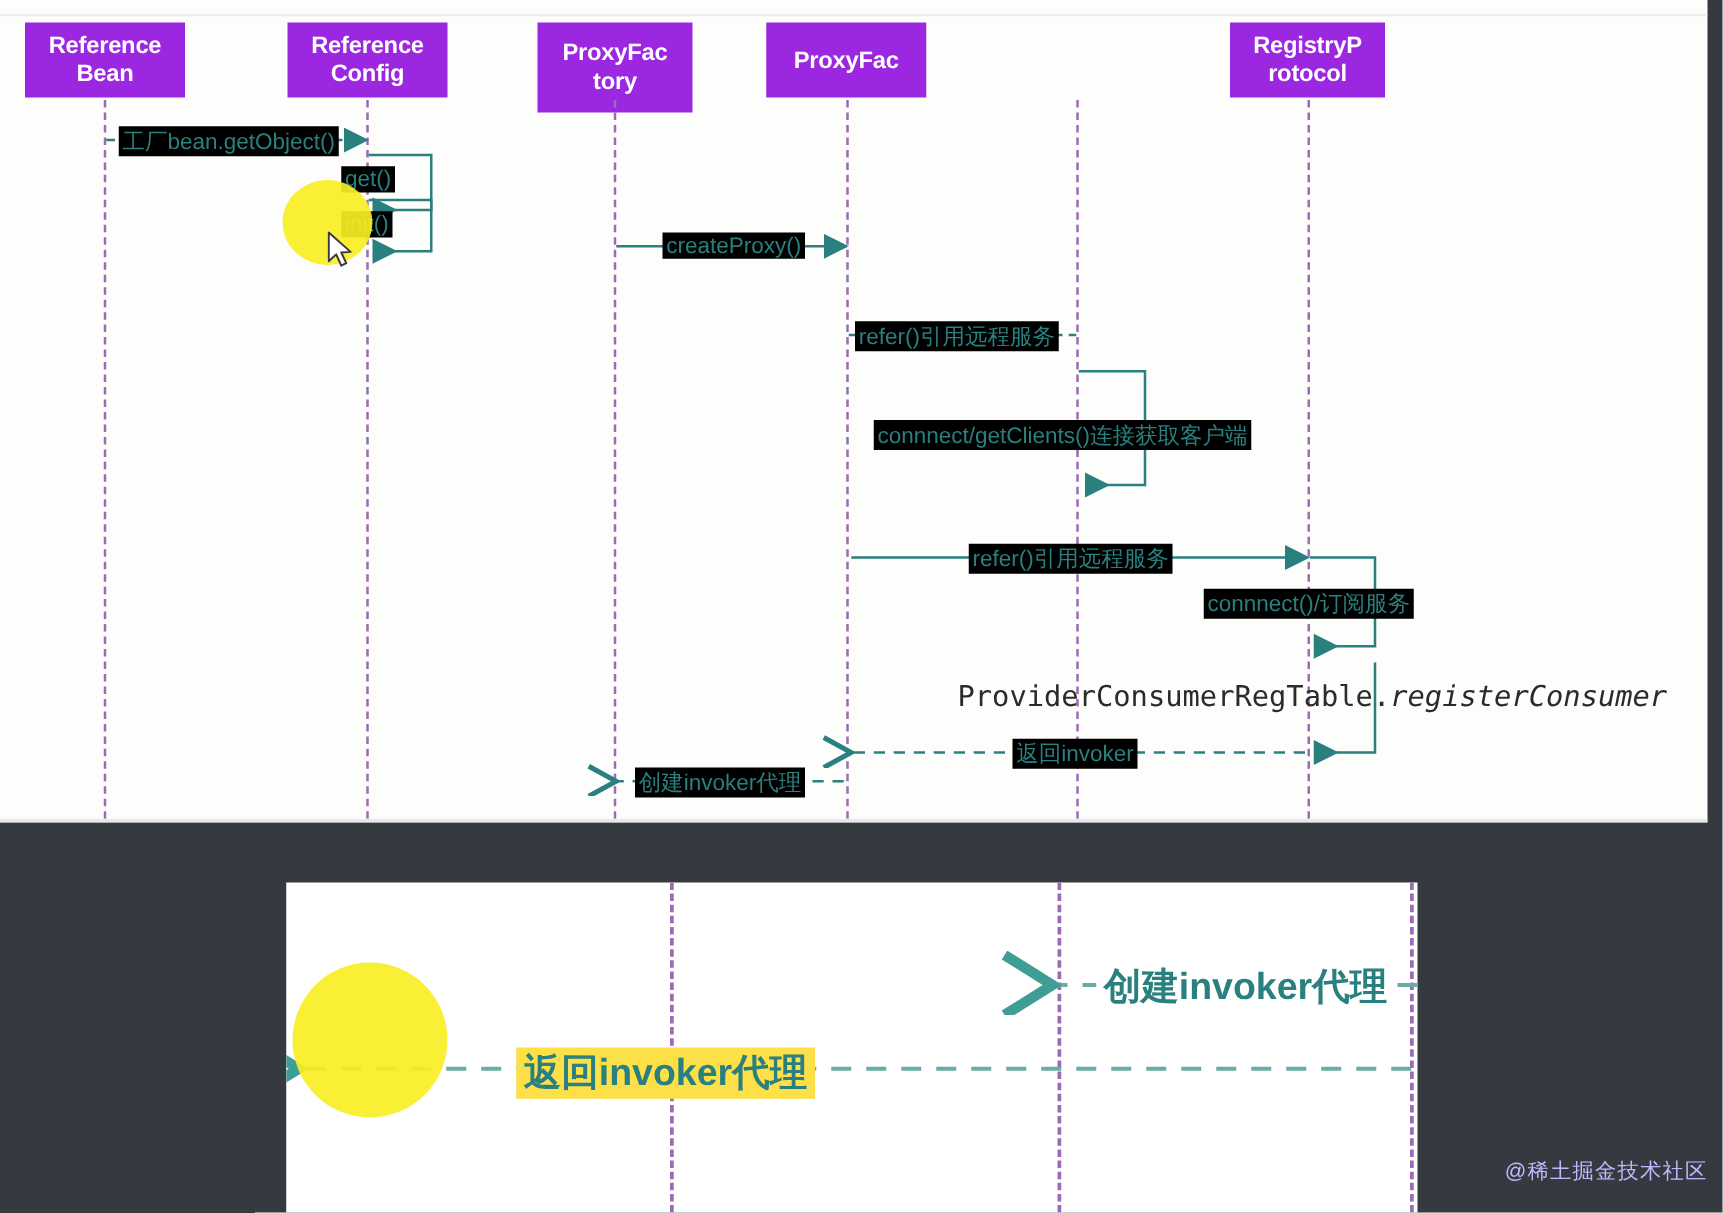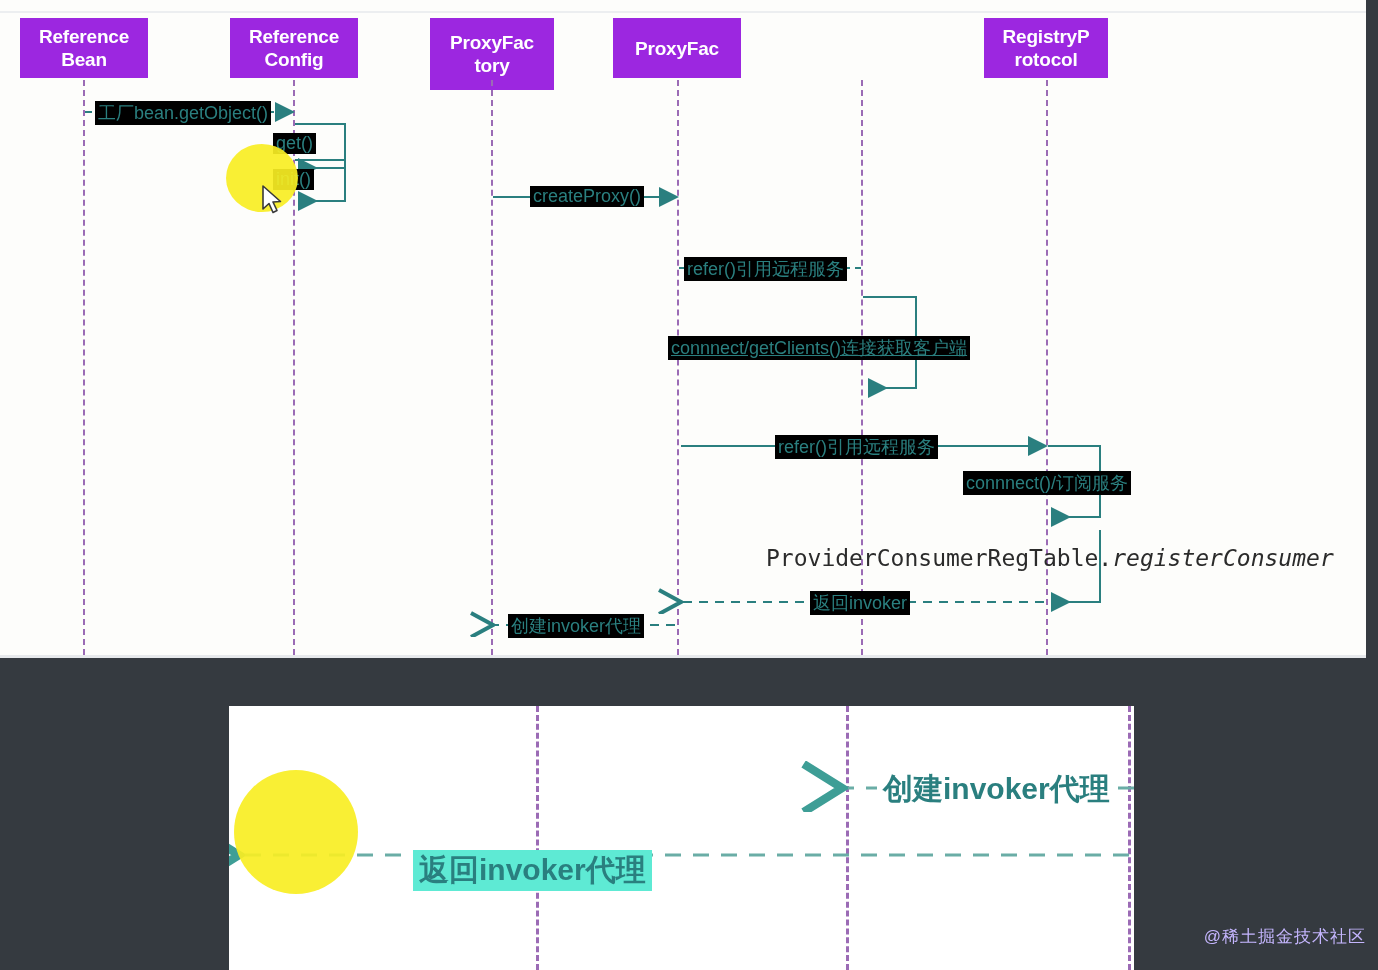--- a/index.html
+++ b/index.html
@@ -173,21 +173,21 @@
     <line x1="1044" y1="602" x2="681" y2="602" stroke="#2a7f7f" stroke-width="2" stroke-dasharray="9,7" marker-end="url(#ohl)"></line>
 
     <line x1="675" y1="625" x2="493" y2="625" stroke="#2a7f7f" stroke-width="2" stroke-dasharray="9,7" marker-end="url(#ohl)"></line>
   </svg>
 
   <div class="msg-label" style="left:95px;top:101px;">工厂bean.getObject()</div>
   <div class="msg-label" style="left:273px;top:133px;">get()</div>
   <div class="msg-label" style="left:273px;top:169px;">init()</div>
   <div class="msg-label" style="left:530px;top:186px;">createProxy()</div>
   <div class="msg-label" style="left:684px;top:257px;">refer()引用远程服务</div>
-  <div class="msg-label" style="left:668px;top:336px;text-decoration:underline;">connnect/getClients()连接获取客户端</div>
+  <div class="msg-label" style="left:699px;top:336px;">connnect/getClients()连接获取客户端</div>
   <div class="msg-label" style="left:775px;top:435px;">refer()引用远程服务</div>
   <div class="msg-label" style="left:963px;top:471px;">connnect()/订阅服务</div>
   <div class="msg-label" style="left:810px;top:591px;">返回invoker</div>
   <div class="msg-label" style="left:508px;top:614px;">创建invoker代理</div>
 
   <div class="mono-label" style="left:766px;top:545px;">
     <span>ProviderConsumerRegTable.</span><i>registerConsumer</i>
   </div>
 
   <div class="blob" style="left:226px;top:144px;width:72px;height:68px;"></div>
@@ -209,19 +209,19 @@
       <marker id="mohl" markerWidth="16" markerHeight="16" refX="2" refY="7.5" orient="auto">
         <path d="M14,0 L2,7.5 L14,15" fill="none" stroke="#3e9e96" stroke-width="2.6"></path>
       </marker>
     </defs>
 
     <line x1="900" y1="149" x2="10" y2="149" stroke="#6aada6" stroke-width="3.2" stroke-dasharray="16,12" marker-end="url(#mohl)"></line>
 
     <line x1="905" y1="82" x2="613" y2="82" stroke="#6aada6" stroke-width="3.2" stroke-dasharray="16,12" marker-end="url(#mohl)"></line>
   </svg>
 
-  <div class="mag-label" style="left:184px;top:144px;background:#5eead4;padding:0 6px;">返回invoker代理</div>
+  <div class="mag-label" style="left:184px;top:132px;background:#fde047;padding:0 6px;">返回invoker代理</div>
   <div class="mag-label" style="left:648px;top:63px;background:#ffffff;padding:0 6px;">创建invoker代理</div>
 
   <div class="blob" style="left:5px;top:64px;width:124px;height:124px;"></div>
 </div>
 
 <div id="watermark">@稀土掘金技术社区</div>
 
 </body></html>

